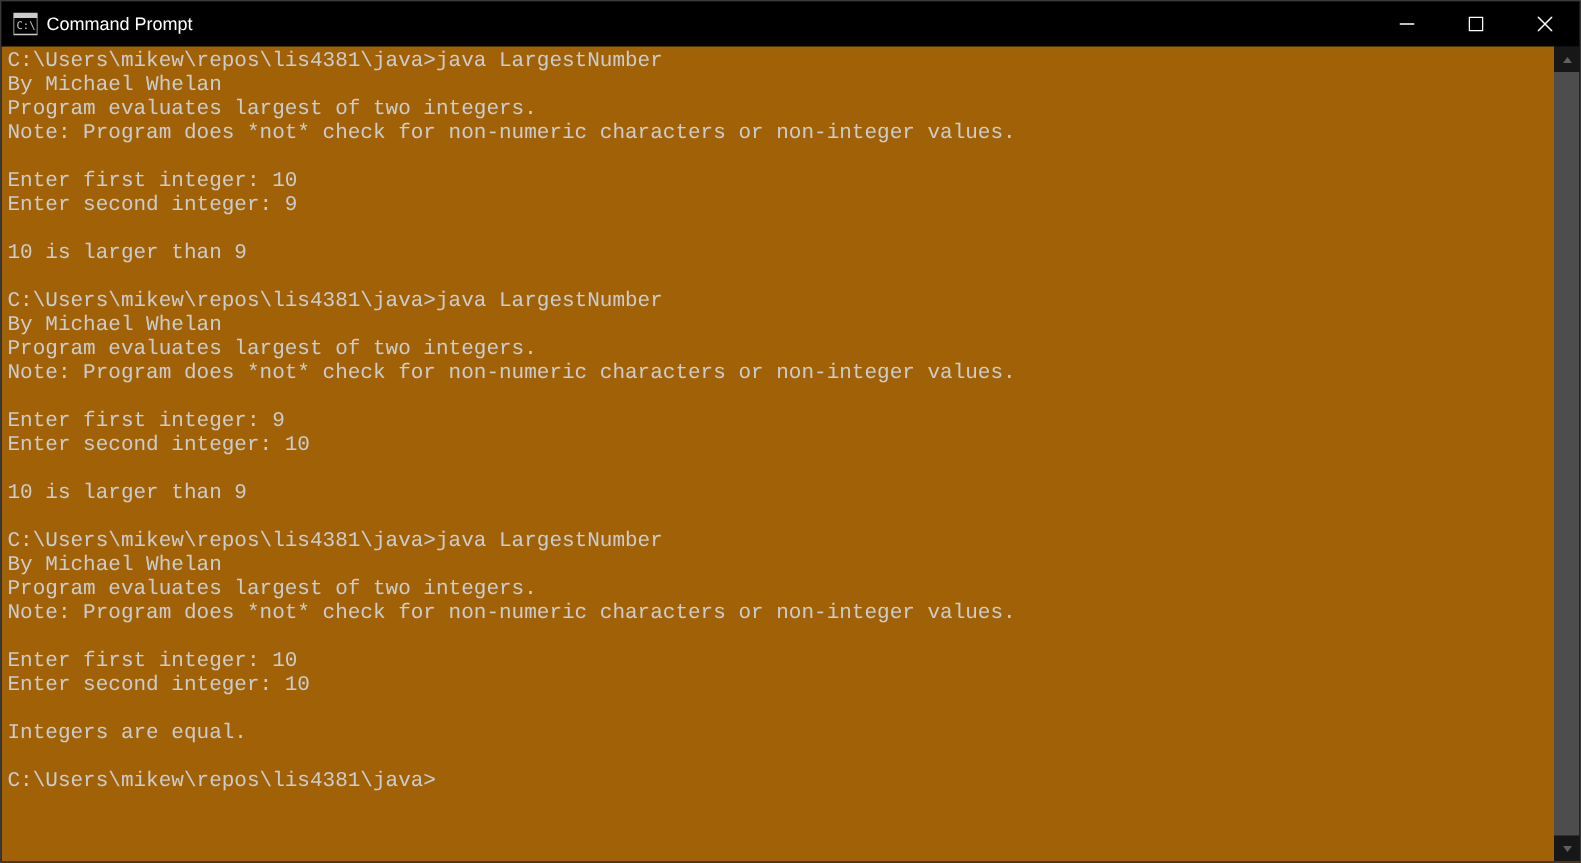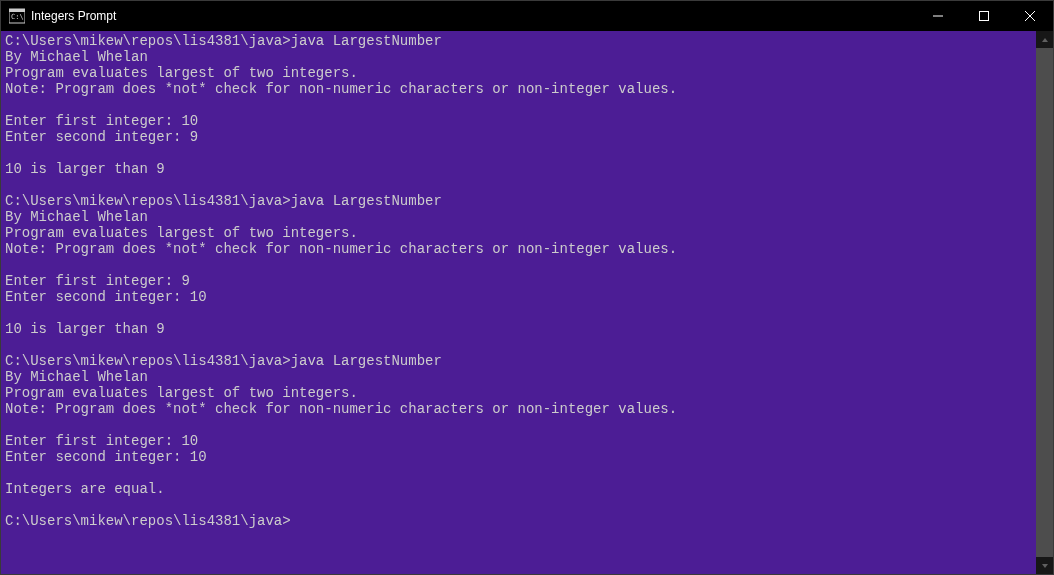--- a/index.html
+++ b/index.html
@@ -63,21 +63,21 @@
       height: 10px;
     }
     .terminal-wrapper {
       position: relative;
       height: calc(100% - 30px);
       width: 100%;
     }
     .terminal {
       width: calc(100% - 17px);
       height: 100%;
-      background: #4c1d95;
+      background: #a16207;
       color: #ccc;
       font-size: 14px;
       line-height: 16px;
       padding: 2px 0 0 4px;
       white-space: pre;
       font-family: Consolas, 'Courier New', monospace;
       overflow: hidden;
     }
     .scrollbar {
       position: absolute;
@@ -121,21 +121,21 @@
 
 <div class="titlebar">
   <div class="titlebar-left">
     <span class="app-icon">
       <svg viewBox="0 0 16 16">
         <rect x="0" y="1" width="16" height="14" fill="none" stroke="#ccc" stroke-width="1"></rect>
         <rect x="0" y="1" width="16" height="3" fill="#ccc"></rect>
         <text x="2" y="11" font-size="7" fill="#ccc" font-family="monospace">C:\</text>
       </svg>
     </span>
-    <span class="title-text">Integers Prompt</span>
+    <span class="title-text">Command Prompt</span>
   </div>
   <div class="titlebar-controls">
     <div class="control-btn">
       <svg viewBox="0 0 10 10">
           <line x1="0" y1="5" x2="10" y2="5" stroke="#fff" stroke-width="1"></line>
         </svg>
     </div>
     <div class="control-btn">
       <svg viewBox="0 0 10 10">
           <rect x="0.5" y="0.5" width="9" height="9" fill="none" stroke="#fff" stroke-width="1"></rect>

